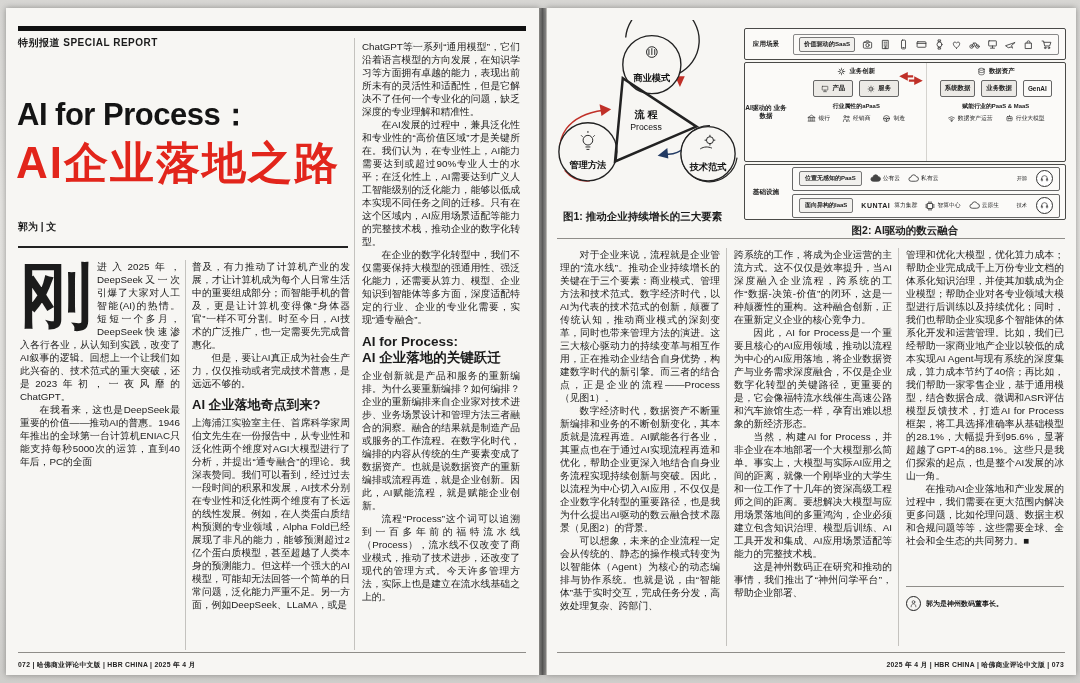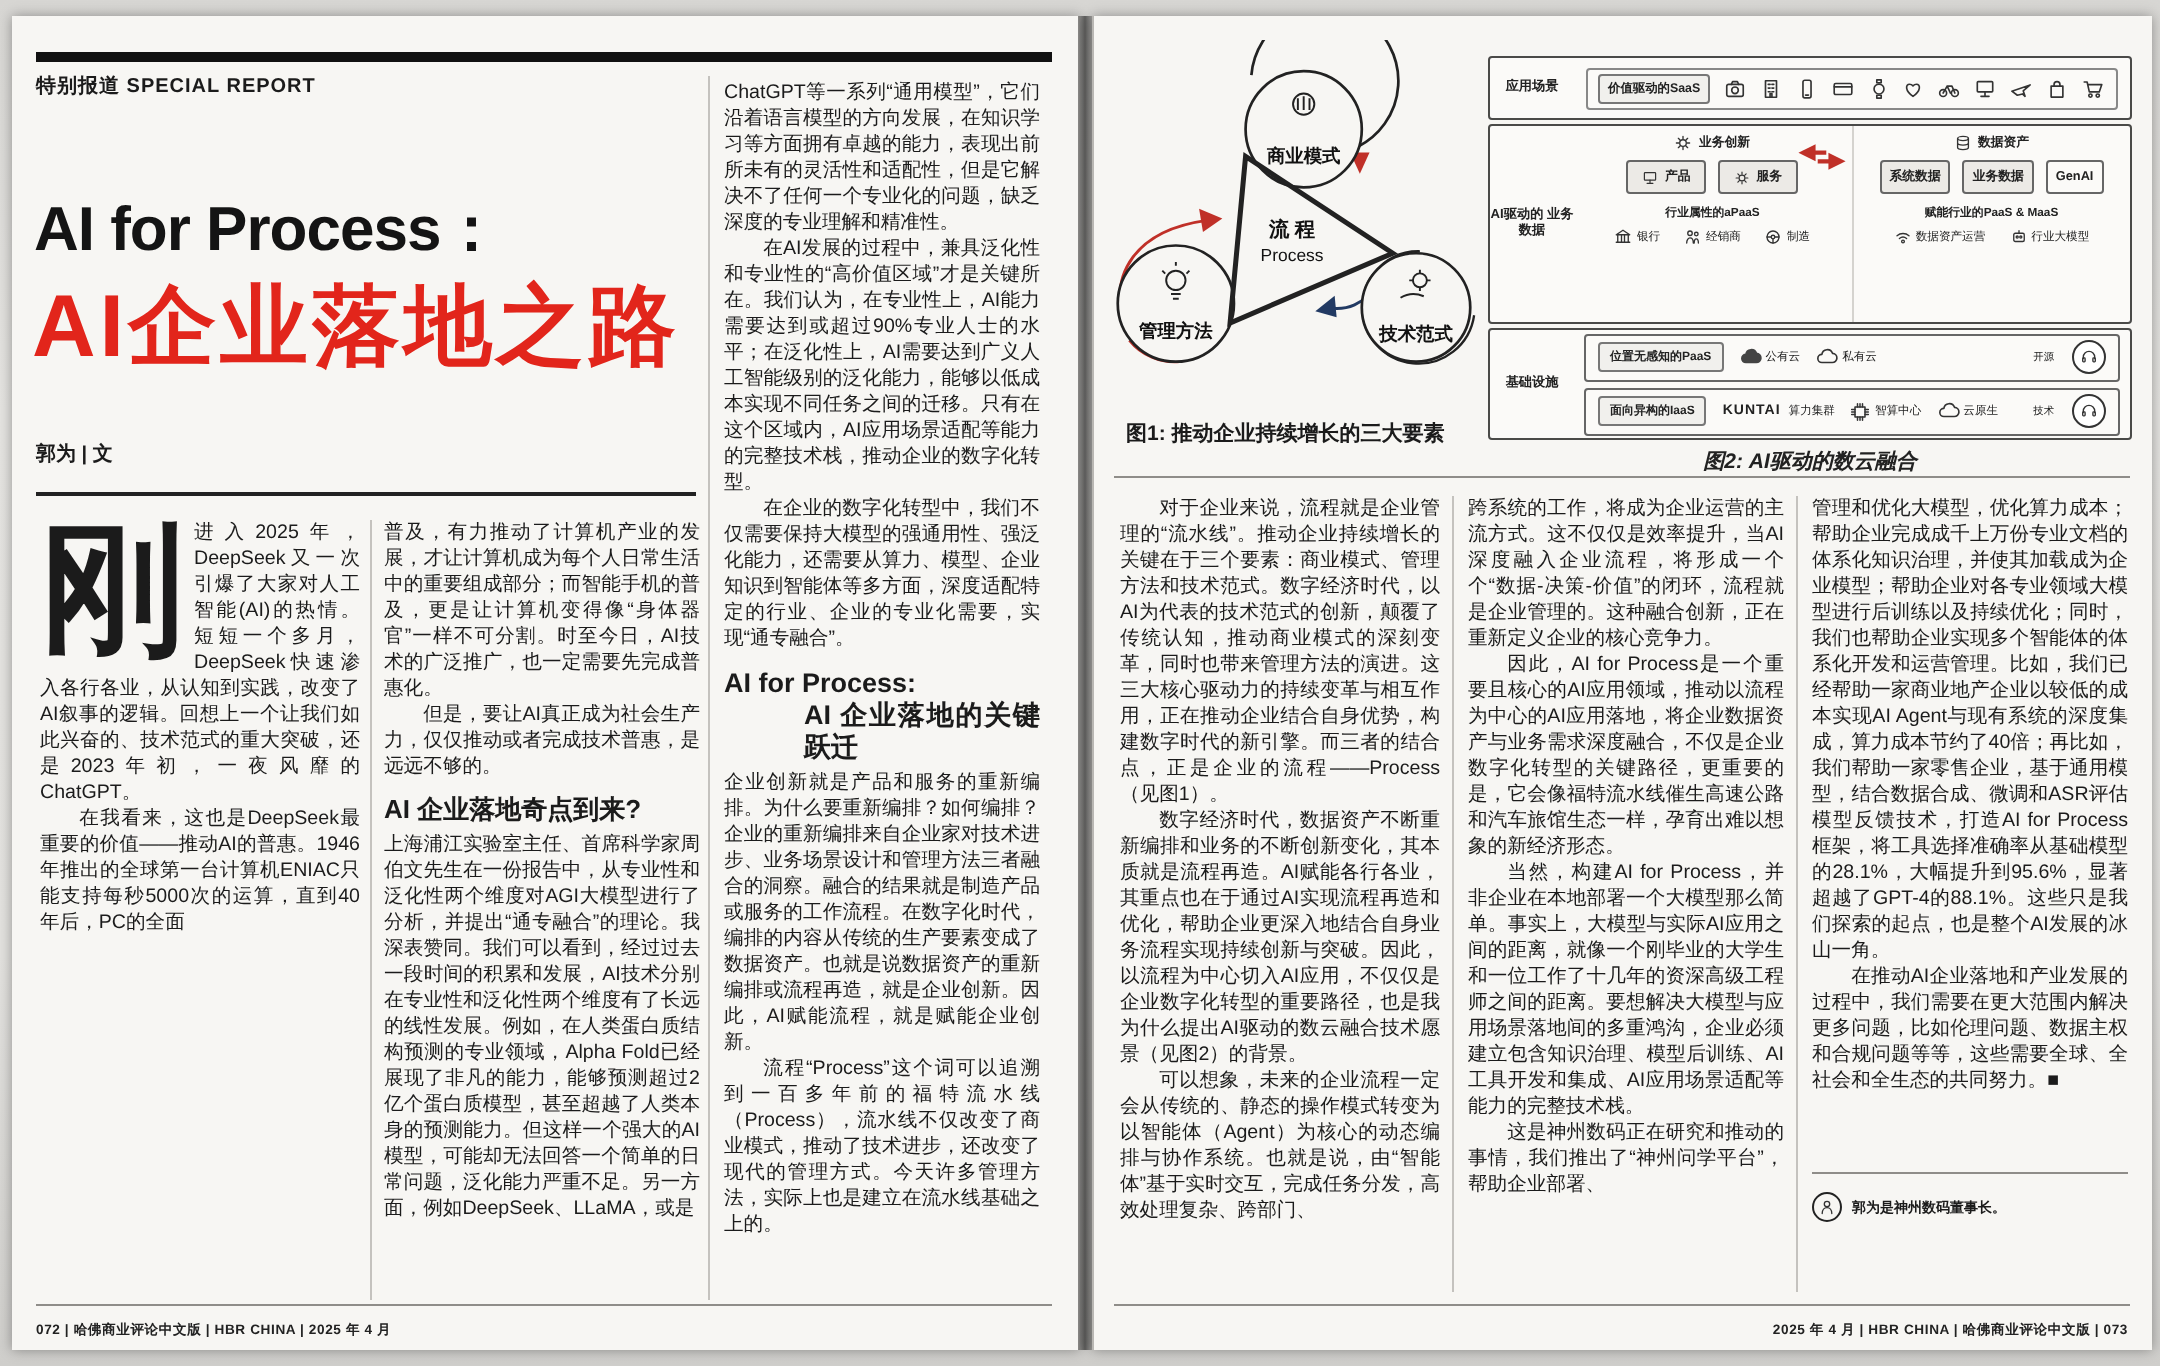--- a/index.html
+++ b/index.html
@@ -85,21 +85,21 @@
     <p class="p">但是，要让AI真正成为社会生产力，仅仅推动或者完成技术普惠，是远远不够的。</p>
     <div class="subhead">AI 企业落地奇点到来?</div>
     <p class="p noind">上海浦江实验室主任、首席科学家周伯文先生在一份报告中，从专业性和泛化性两个维度对AGI大模型进行了分析，并提出“通专融合”的理论。我深表赞同。我们可以看到，经过过去一段时间的积累和发展，AI技术分别在专业性和泛化性两个维度有了长远的线性发展。例如，在人类蛋白质结构预测的专业领域，Alpha Fold已经展现了非凡的能力，能够预测超过2亿个蛋白质模型，甚至超越了人类本身的预测能力。但这样一个强大的AI模型，可能却无法回答一个简单的日常问题，泛化能力严重不足。另一方面，例如DeepSeek、LLaMA，或是</p>
   </div>
 
   <div class="abs col" style="left:356px;top:32px;width:158px;height:610px;">
     <p class="p noind">ChatGPT等一系列“通用模型”，它们沿着语言模型的方向发展，在知识学习等方面拥有卓越的能力，表现出前所未有的灵活性和适配性，但是它解决不了任何一个专业化的问题，缺乏深度的专业理解和精准性。</p>
     <p class="p">在AI发展的过程中，兼具泛化性和专业性的“高价值区域”才是关键所在。我们认为，在专业性上，AI能力需要达到或超过90%专业人士的水平；在泛化性上，AI需要达到广义人工智能级别的泛化能力，能够以低成本实现不同任务之间的迁移。只有在这个区域内，AI应用场景适配等能力的完整技术栈，推动企业的数字化转型。</p>
     <p class="p">在企业的数字化转型中，我们不仅需要保持大模型的强通用性、强泛化能力，还需要从算力、模型、企业知识到智能体等多方面，深度适配特定的行业、企业的专业化需要，实现“通专融合”。</p>
     <div class="subhead2" style="margin-bottom:0;">AI for Process:</div>
-    <div class="subhead2" style="margin-top:0;margin-left:40px;">AI 企业落地的关键跃迁</div>
+    <div class="subhead2" style="margin-top:0;">AI 企业落地的关键跃迁</div>
     <p class="p noind">企业创新就是产品和服务的重新编排。为什么要重新编排？如何编排？企业的重新编排来自企业家对技术进步、业务场景设计和管理方法三者融合的洞察。融合的结果就是制造产品或服务的工作流程。在数字化时代，编排的内容从传统的生产要素变成了数据资产。也就是说数据资产的重新编排或流程再造，就是企业创新。因此，AI赋能流程，就是赋能企业创新。</p>
     <p class="p">流程“Process”这个词可以追溯到一百多年前的福特流水线（Process），流水线不仅改变了商业模式，推动了技术进步，还改变了现代的管理方式。今天许多管理方法，实际上也是建立在流水线基础之上的。</p>
   </div>
 
   <div class="abs rule" style="left:12px;top:644px;width:508px;"></div>
   <div class="abs footer" style="left:12px;top:652px;">072 | 哈佛商业评论中文版 | HBR CHINA | 2025 年 4 月</div>
 </div>
 
 <div class="page page-right">
 
@@ -394,36 +394,36 @@
                 <svg class="ic" viewBox="0 0 12 12" style="width:100%;height:100%">
                   <path d="M2.2 7V6a3.8 3.8 0 0 1 7.6 0v1"></path>
                   <rect x="1.8" y="6.6" width="1.6" height="2.6" rx=".5"></rect>
                   <rect x="8.6" y="6.6" width="1.6" height="2.6" rx=".5"></rect>
                 </svg>
               </span>
             </span>
         </div>
       </div>
     </div>
-    <div class="fig-caption" style="position:absolute;left:0;right:0;top:196px;text-align:center;font-style:italic;">图2: AI驱动的数云融合</div>
+    <div class="fig-caption" style="position:absolute;left:0;right:0;top:196px;text-align:center;">图2: AI驱动的数云融合</div>
   </div>
 
   <div class="abs rule" style="left:10px;top:230px;width:508px;"></div>
 
   <div class="abs vrule" style="left:179px;top:240px;height:398px;"></div>
   <div class="abs vrule" style="left:351px;top:240px;height:398px;"></div>
 
   <div class="abs col" style="left:13px;top:240px;width:160px;height:398px;">
     <p class="p">对于企业来说，流程就是企业管理的“流水线”。推动企业持续增长的关键在于三个要素：商业模式、管理方法和技术范式。数字经济时代，以AI为代表的技术范式的创新，颠覆了传统认知，推动商业模式的深刻变革，同时也带来管理方法的演进。这三大核心驱动力的持续变革与相互作用，正在推动企业结合自身优势，构建数字时代的新引擎。而三者的结合点，正是企业的流程——Process（见图1）。</p>
     <p class="p">数字经济时代，数据资产不断重新编排和业务的不断创新变化，其本质就是流程再造。AI赋能各行各业，其重点也在于通过AI实现流程再造和优化，帮助企业更深入地结合自身业务流程实现持续创新与突破。因此，以流程为中心切入AI应用，不仅仅是企业数字化转型的重要路径，也是我为什么提出AI驱动的数云融合技术愿景（见图2）的背景。</p>
     <p class="p">可以想象，未来的企业流程一定会从传统的、静态的操作模式转变为以智能体（Agent）为核心的动态编排与协作系统。也就是说，由“智能体”基于实时交互，完成任务分发，高效处理复杂、跨部门、</p>
   </div>
 
   <div class="abs col" style="left:187px;top:240px;width:158px;height:398px;">
-    <p class="p noind">跨系统的工作，将成为企业运营的主流方式。这不仅仅是效率提升，当AI深度融入企业流程，将形成一个个“数据-决策-价值”的闭环，流程就是企业管理的。这种融合创新，正在重新定义企业的核心竞争力。</p>
+    <p class="p noind">跨系统的工作，将成为企业运营的主流方式。这不仅仅是效率提升，当AI深度融入企业流程，跨系统的工作“数据-决策-价值”的闭环，这是一种颠覆性的重构。这种融合创新，正在重新定义企业的核心竞争力。</p>
     <p class="p">因此，AI for Process是一个重要且核心的AI应用领域，推动以流程为中心的AI应用落地，将企业数据资产与业务需求深度融合，不仅是企业数字化转型的关键路径，更重要的是，它会像福特流水线催生高速公路和汽车旅馆生态一样，孕育出难以想象的新经济形态。</p>
     <p class="p">当然，构建AI for Process，并非企业在本地部署一个大模型那么简单。事实上，大模型与实际AI应用之间的距离，就像一个刚毕业的大学生和一位工作了十几年的资深高级工程师之间的距离。要想解决大模型与应用场景落地间的多重鸿沟，企业必须建立包含知识治理、模型后训练、AI工具开发和集成、AI应用场景适配等能力的完整技术栈。</p>
     <p class="p">这是神州数码正在研究和推动的事情，我们推出了“神州问学平台”，帮助企业部署、</p>
   </div>
 
   <div class="abs col" style="left:359px;top:240px;width:158px;height:330px;">
     <p class="p noind">管理和优化大模型，优化算力成本；帮助企业完成成千上万份专业文档的体系化知识治理，并使其加载成为企业模型；帮助企业对各专业领域大模型进行后训练以及持续优化；同时，我们也帮助企业实现多个智能体的体系化开发和运营管理。比如，我们已经帮助一家商业地产企业以较低的成本实现AI Agent与现有系统的深度集成，算力成本节约了40倍；再比如，我们帮助一家零售企业，基于通用模型，结合数据合成、微调和ASR评估模型反馈技术，打造AI for Process框架，将工具选择准确率从基础模型的28.1%，大幅提升到95.6%，显著超越了GPT-4的88.1%。这些只是我们探索的起点，也是整个AI发展的冰山一角。</p>
     <p class="p">在推动AI企业落地和产业发展的过程中，我们需要在更大范围内解决更多问题，比如伦理问题、数据主权和合规问题等等，这些需要全球、全社会和全生态的共同努力。■</p>
   </div>
 

